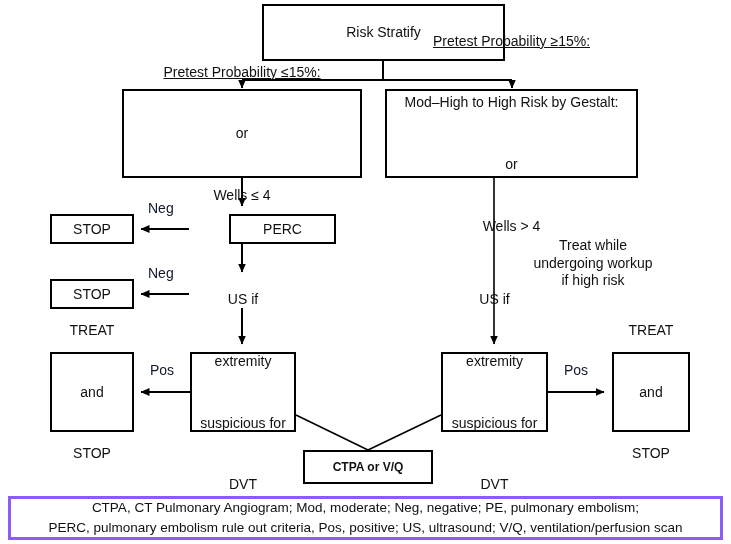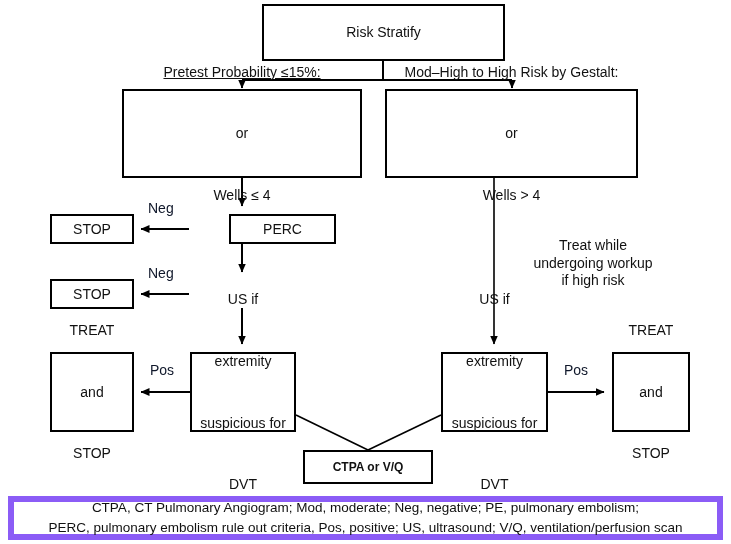--- a/index.html
+++ b/index.html
@@ -59,21 +59,21 @@
     position: absolute;
     font-size: 14px;
     line-height: 1.25;
     text-align: center;
     color: #111111;
     white-space: nowrap;
   }
   .legend-box {
     position: absolute;
     box-sizing: border-box;
-    border: 6px solid #8b5cf6;
+    border: 3px solid #8b5cf6;
     background: #ffffff;
     display: flex;
     flex-direction: column;
     align-items: center;
     justify-content: center;
     text-align: center;
     font-size: 13.5px;
     line-height: 1.45;
     color: #111111;
   }
@@ -131,20 +131,21 @@
     <span class="node-line">Risk Stratify</span>
   </div>
 
   <div class="node-box" style="left:122px; top:89px; width:240px; height:89px;">
     <span class="node-line underline">Pretest Probability ≤15%:</span>
     <span class="node-line">or</span>
     <span class="node-line">Wells ≤ 4</span>
   </div>
 
   <div class="node-box" style="left:385px; top:89px; width:253px; height:89px;">
+    <span class="node-line underline">Pretest Probability ≥15%:</span>
     <span class="node-line">Mod–High to High Risk by Gestalt:</span>
     <span class="node-line">or</span>
     <span class="node-line">Wells &gt; 4</span>
   </div>
 
   <div class="node-box" style="left:50px; top:214px; width:84px; height:30px;">
     <span class="node-line">STOP</span>
   </div>
 
   <div class="node-box" style="left:189px; top:214px; width:107px; height:30px;margin-left:40px;">

